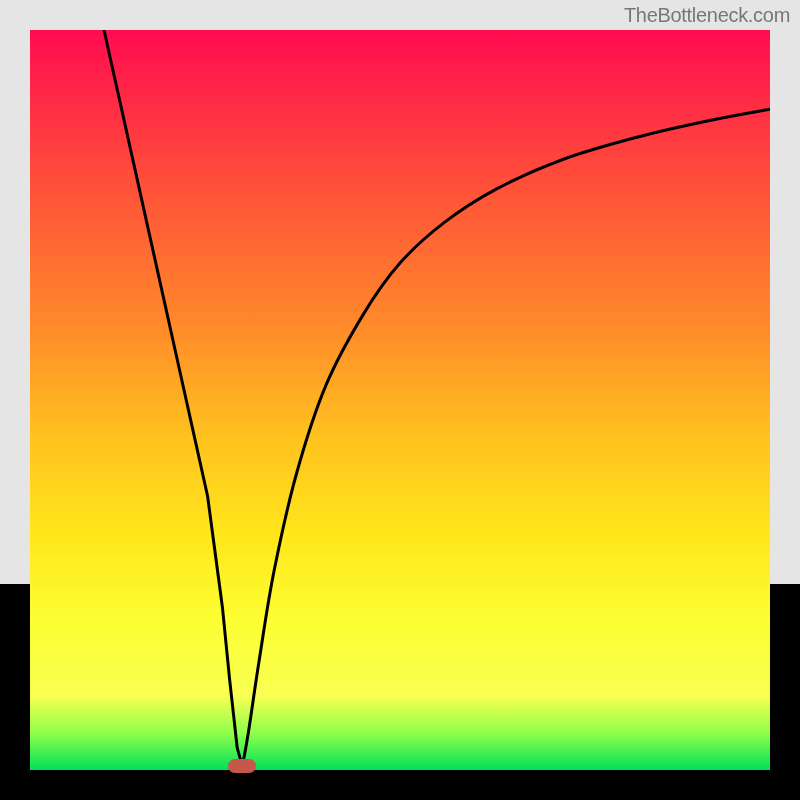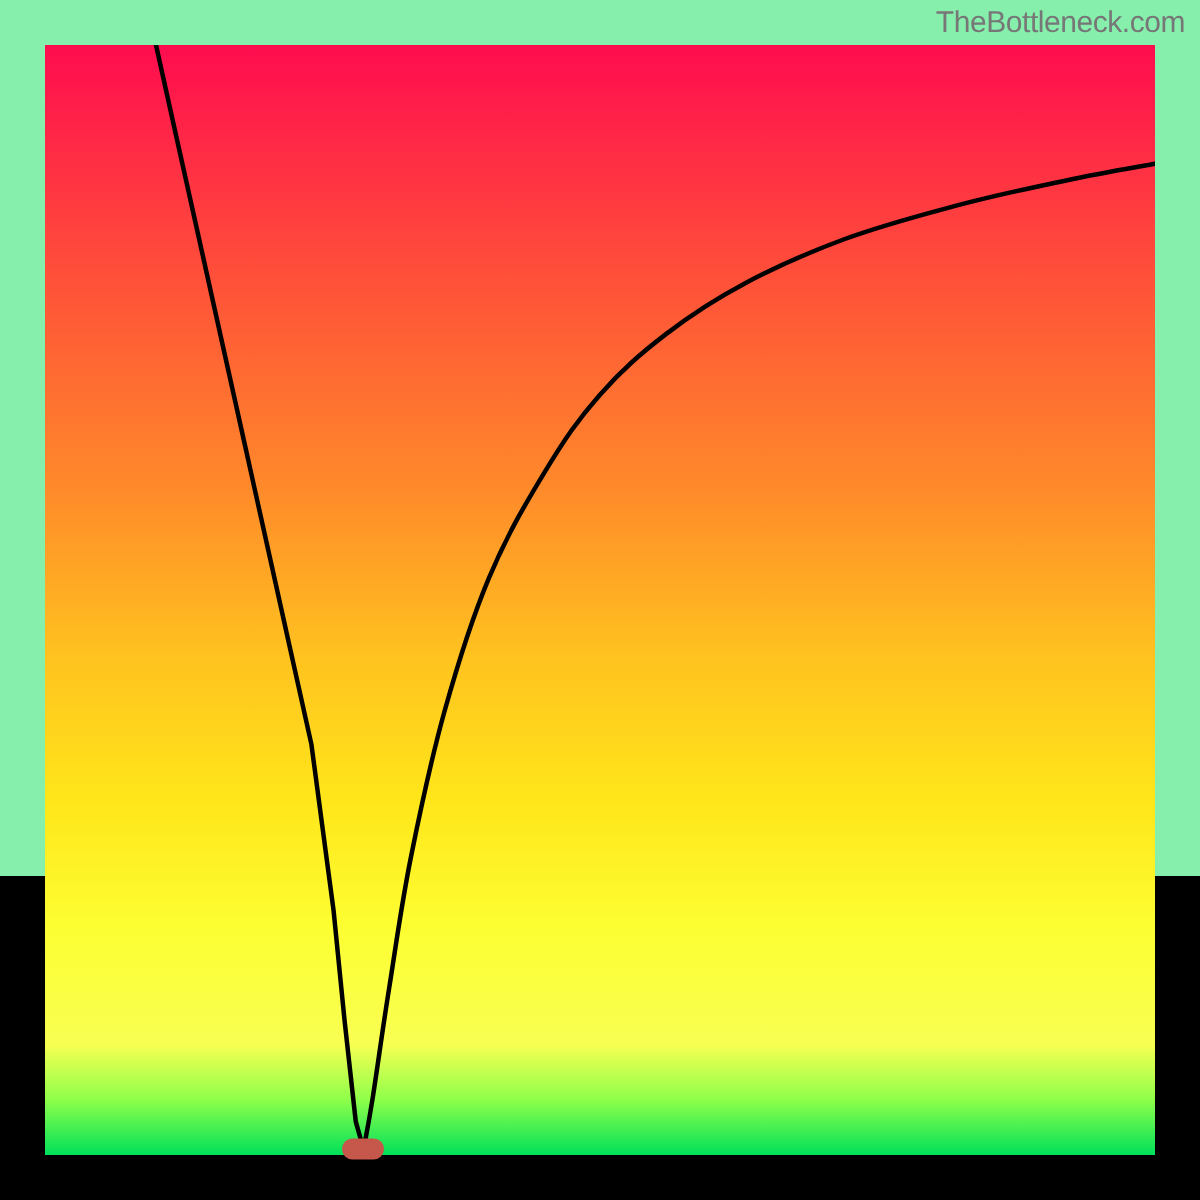--- a/index.html
+++ b/index.html
@@ -7,21 +7,21 @@
     padding: 0;
     width: 800px;
     height: 800px;
     background: #000;
     font-family: Arial, Helvetica, sans-serif;
   }
   #stage {
     position: relative;
     width: 800px;
     height: 584px;
-    background: #86efac;
+    background: #e5e5e5;
   }
   #plot {
     position: absolute;
     left: 30px;
     top: 30px;
     width: 740px;
     height: 740px;
     
     background: linear-gradient(
       to bottom,

